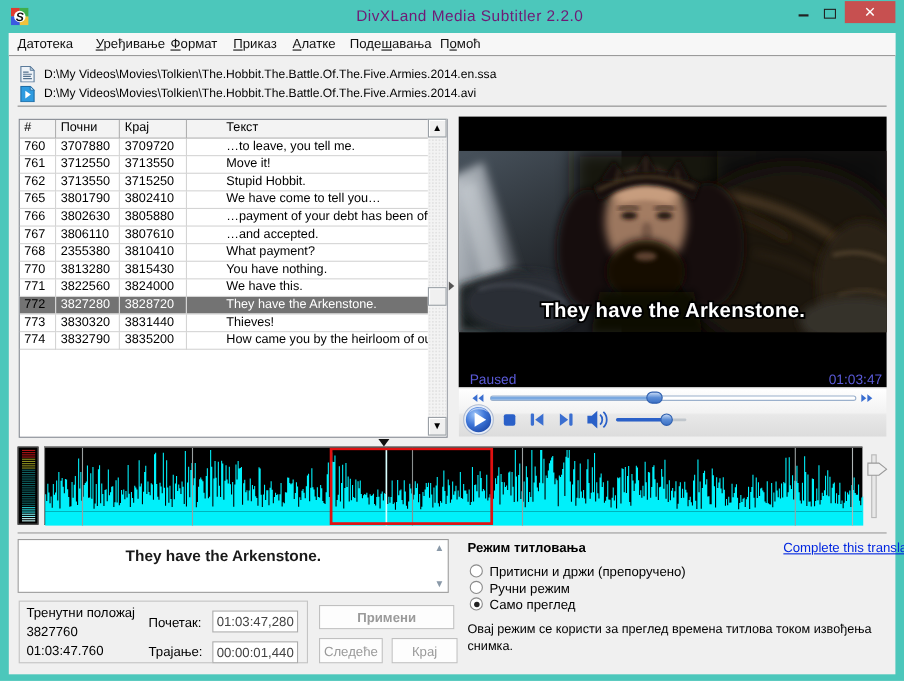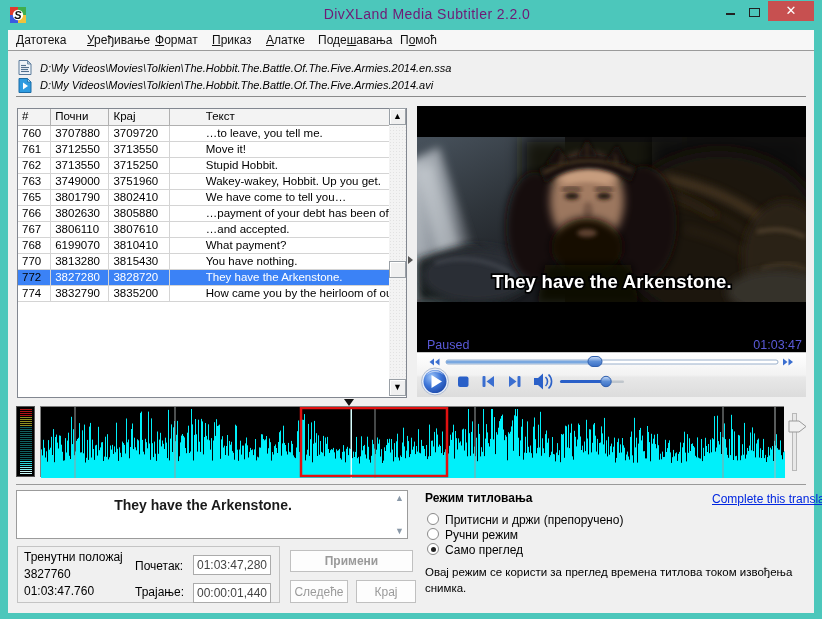--- a/index.html
+++ b/index.html
@@ -11,33 +11,33 @@
 #mini { position:absolute; left:726px; top:13px; width:9px; height:2px; background:#222; }
 #maxi { position:absolute; left:749px; top:8px; width:11px; height:9px; border:1.5px solid #222; }
 #clos { position:absolute; left:768px; top:1px; width:46px; height:20px; background:#c75050; color:#fff;
   font-size:13px; text-align:center; line-height:19px; }
 
 #menu { position:absolute; left:8px; top:30px; width:806px; height:21px; background:#f7f7f7;
   border-bottom:1px solid #9b9b9b; font-size:12px; color:#111; }
 #menu span { position:absolute; top:3px; }
 u.m { text-decoration:underline; }
 
-.frow { position:absolute; font-size:11px; color:#000; white-space:nowrap;font-style:italic; }
+.frow { position:absolute; font-size:11px; color:#000; white-space:nowrap; }
 
 #tbl { position:absolute; left:17px; top:108px; width:390px; height:290px; background:#fff;
   border:1px solid #828790; }
 #tbl table { border-collapse:collapse; table-layout:fixed; width:371px; font-size:11.5px; color:#000; }
 #tbl td, #tbl th { border-right:1px solid #d4d4d4; border-bottom:1px solid #d4d4d4; overflow:hidden;
   white-space:nowrap; height:16px; padding:0 0 0 4px; text-align:left; font-weight:normal; vertical-align:middle; line-height:15px;}
 #tbl th { background:#f3f3f3; border-right:1px solid #b0b0b0; border-bottom:1px solid #b0b0b0; }
 #tbl .c0 { width:32px; }
 #tbl .c1 { width:57px; }
 #tbl .c2 { width:59px; }
 #tbl .c3 { width:215px; border-right:none;padding-left:36px; }
-tr.sel td { background:#3b82f6; color:#fff; }
+tr.sel td { background:#737373; color:#fff; }
 tr.sel td.c0 { color:#000; }
 
 #sb { position:absolute; left:389px; top:108px; width:17px; height:288px;
   background:#f3f3f3; background-image:radial-gradient(#e2e2e2 28%, transparent 30%); background-size:3px 3px; }
 .sbtn { position:absolute; left:0; width:17px; height:17px; background:#f0f0f0; border:1px solid #9aa0a6;
   box-shadow:inset 1px 1px 0 #fff; font-size:9px; color:#000; text-align:center; line-height:15px; }
 #sthumb { position:absolute; left:0px; top:153px; width:17px; height:17px; background:#f0f0f0;
   border:1px solid #9aa0a6; box-shadow:inset 1px 1px 0 #fff; }
 
 #video { position:absolute; left:417px; top:106px; width:389px; height:246px; background:#000; }
@@ -135,60 +135,66 @@
           <td class="c2">3713550</td>
           <td class="c3">Move it!</td>
         </tr>
 <tr>
           <td class="c0">762</td>
           <td class="c1">3713550</td>
           <td class="c2">3715250</td>
           <td class="c3">Stupid Hobbit.</td>
         </tr>
 <tr>
-          <td class="c0">763</td>
-          <td class="c1">3749000</td>
-          <td class="c2">3751960</td>
-          <td class="c3">Wakey-wakey, Hobbit. Up you get.</td>
-        </tr>
-<tr>
           <td class="c0">765</td>
           <td class="c1">3801790</td>
           <td class="c2">3802410</td>
           <td class="c3">We have come to tell you…</td>
         </tr>
 <tr>
           <td class="c0">766</td>
           <td class="c1">3802630</td>
           <td class="c2">3805880</td>
           <td class="c3">…payment of your debt has been offered…</td>
         </tr>
 <tr>
           <td class="c0">767</td>
           <td class="c1">3806110</td>
           <td class="c2">3807610</td>
           <td class="c3">…and accepted.</td>
         </tr>
 <tr>
           <td class="c0">768</td>
-          <td class="c1">6199070</td>
+          <td class="c1">2355380</td>
           <td class="c2">3810410</td>
           <td class="c3">What payment?</td>
         </tr>
 <tr>
           <td class="c0">770</td>
           <td class="c1">3813280</td>
           <td class="c2">3815430</td>
           <td class="c3">You have nothing.</td>
+        </tr>
+<tr>
+          <td class="c0">771</td>
+          <td class="c1">3822560</td>
+          <td class="c2">3824000</td>
+          <td class="c3">We have this.</td>
         </tr>
 <tr class="sel">
           <td class="c0">772</td>
           <td class="c1">3827280</td>
           <td class="c2">3828720</td>
           <td class="c3">They have the Arkenstone.</td>
+        </tr>
+<tr>
+          <td class="c0">773</td>
+          <td class="c1">3830320</td>
+          <td class="c2">3831440</td>
+          <td class="c3">Thieves!</td>
         </tr>
 <tr>
           <td class="c0">774</td>
           <td class="c1">3832790</td>
           <td class="c2">3835200</td>
           <td class="c3">How came you by the heirloom of our house?</td>
         </tr>
 </tbody>
     </table>
   </div>

